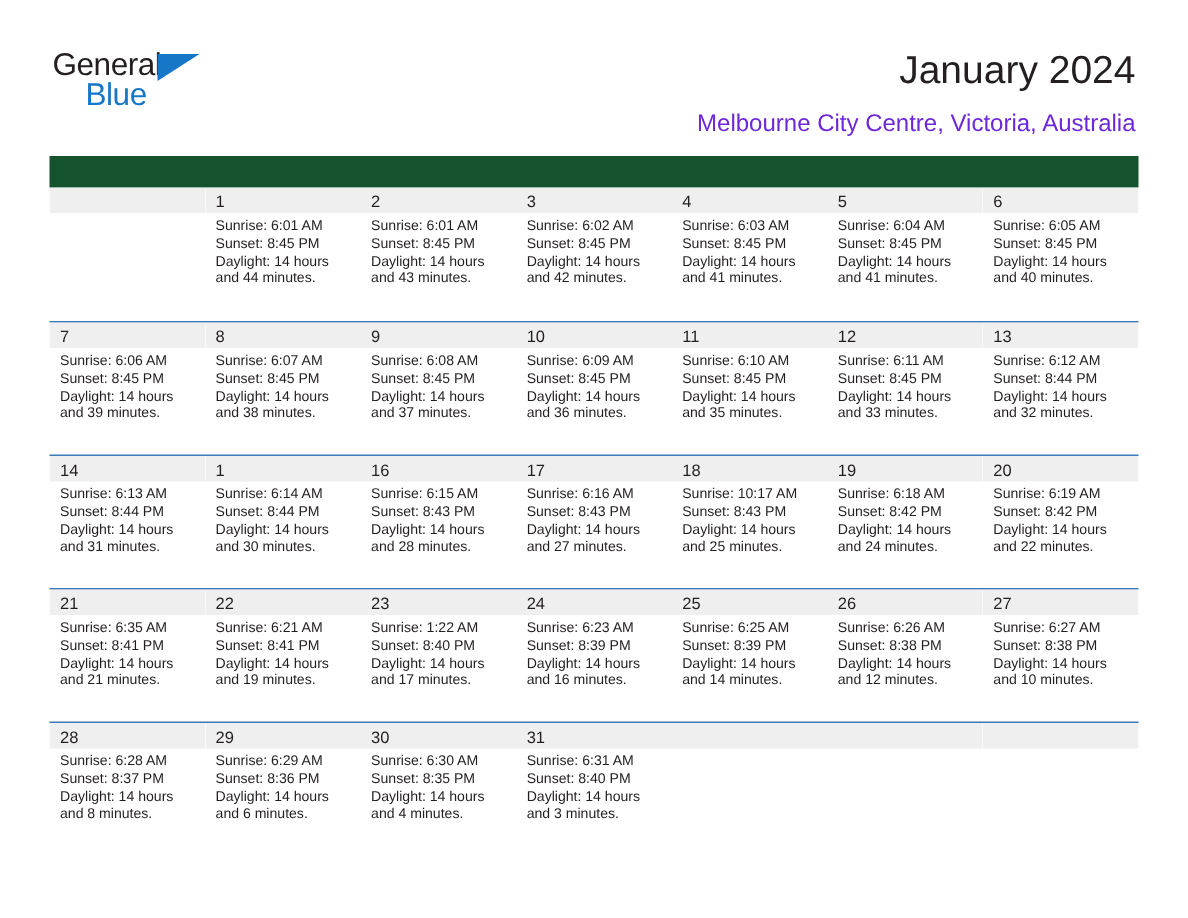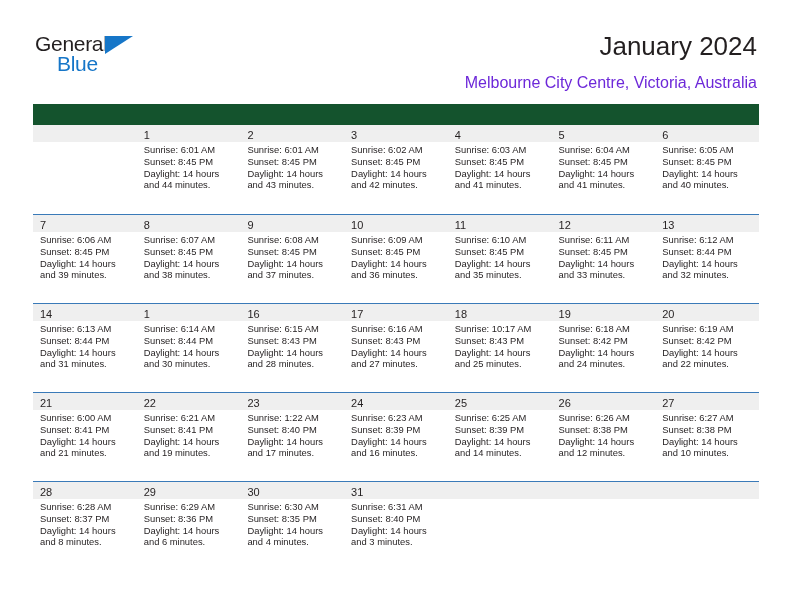--- a/index.html
+++ b/index.html
@@ -363,21 +363,21 @@
               <div>Sunset: 8:42 PM</div>
               <div>Daylight: 14 hours</div>
               <div>and 22 minutes.</div>
             </div>
           </div>
         </div>
         <div class="week">
           <div class="cell">
             <div class="daynum-band"><span class="daynum">21</span></div>
             <div class="details">
-              <div>Sunrise: 6:00 AM</div>
+              <div>Sunrise: 6:35 AM</div>
               <div>Sunset: 8:41 PM</div>
               <div>Daylight: 14 hours</div>
               <div>and 21 minutes.</div>
             </div>
           </div>
           <div class="cell">
             <div class="daynum-band"><span class="daynum">22</span></div>
             <div class="details">
               <div>Sunrise: 6:21 AM</div>
               <div>Sunset: 8:41 PM</div>

